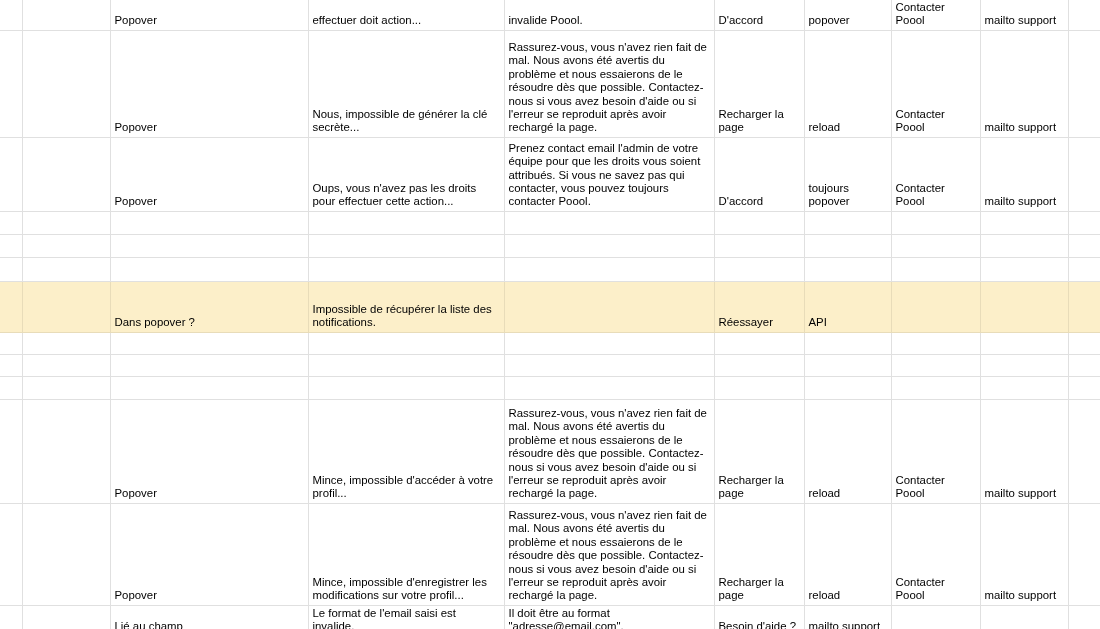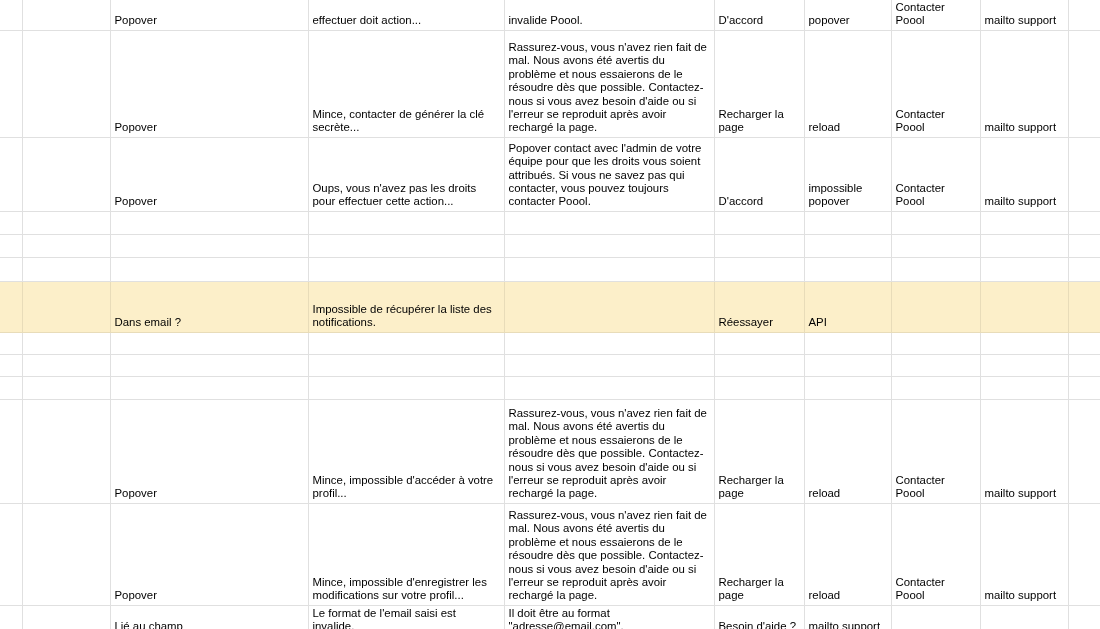--- a/index.html
+++ b/index.html
@@ -77,36 +77,36 @@
           <td>D'accord</td>
           <td>popover</td>
           <td>Contacter Poool</td>
           <td>mailto support</td>
           <td class="c-last"></td>
         </tr>
         <tr style="height: 107px;">
           <td class="c-rowhdr"></td>
           <td></td>
           <td>Popover</td>
-          <td>Mince, contacter de générer la clé secrète...</td>
+          <td>Nous, impossible de générer la clé secrète...</td>
           <td>Rassurez-vous, vous n'avez rien fait de mal. Nous avons été avertis du problème et nous essaierons de le résoudre dès que possible. Contactez-nous si vous avez besoin d'aide ou si l'erreur se reproduit après avoir rechargé la page.</td>
           <td>Recharger la page</td>
           <td>reload</td>
           <td>Contacter Poool</td>
           <td>mailto support</td>
           <td class="c-last"></td>
         </tr>
         <tr style="height: 74px;">
           <td class="c-rowhdr"></td>
           <td></td>
           <td>Popover</td>
           <td>Oups, vous n'avez pas les droits pour effectuer cette action...</td>
-          <td>Popover contact avec l'admin de votre équipe pour que les droits vous soient attribués. Si vous ne savez pas qui contacter, vous pouvez toujours contacter Poool.</td>
+          <td>Prenez contact email l'admin de votre équipe pour que les droits vous soient attribués. Si vous ne savez pas qui contacter, vous pouvez toujours contacter Poool.</td>
           <td>D'accord</td>
-          <td>impossible popover</td>
+          <td>toujours popover</td>
           <td>Contacter Poool</td>
           <td>mailto support</td>
           <td class="c-last"></td>
         </tr>
         <tr style="height: 23px;">
           <td class="c-rowhdr"></td>
           <td></td>
           <td></td>
           <td></td>
           <td></td>
@@ -136,21 +136,21 @@
           <td></td>
           <td></td>
           <td></td>
           <td></td>
           <td></td>
           <td class="c-last"></td>
         </tr>
         <tr class="r-yellow" style="height: 51px;">
           <td class="c-rowhdr"></td>
           <td></td>
-          <td>Dans email ?</td>
+          <td>Dans popover ?</td>
           <td>Impossible de récupérer la liste des notifications.</td>
           <td></td>
           <td>Réessayer</td>
           <td>API</td>
           <td></td>
           <td></td>
           <td class="c-last"></td>
         </tr>
         <tr style="height: 22px;">
           <td class="c-rowhdr"></td>

